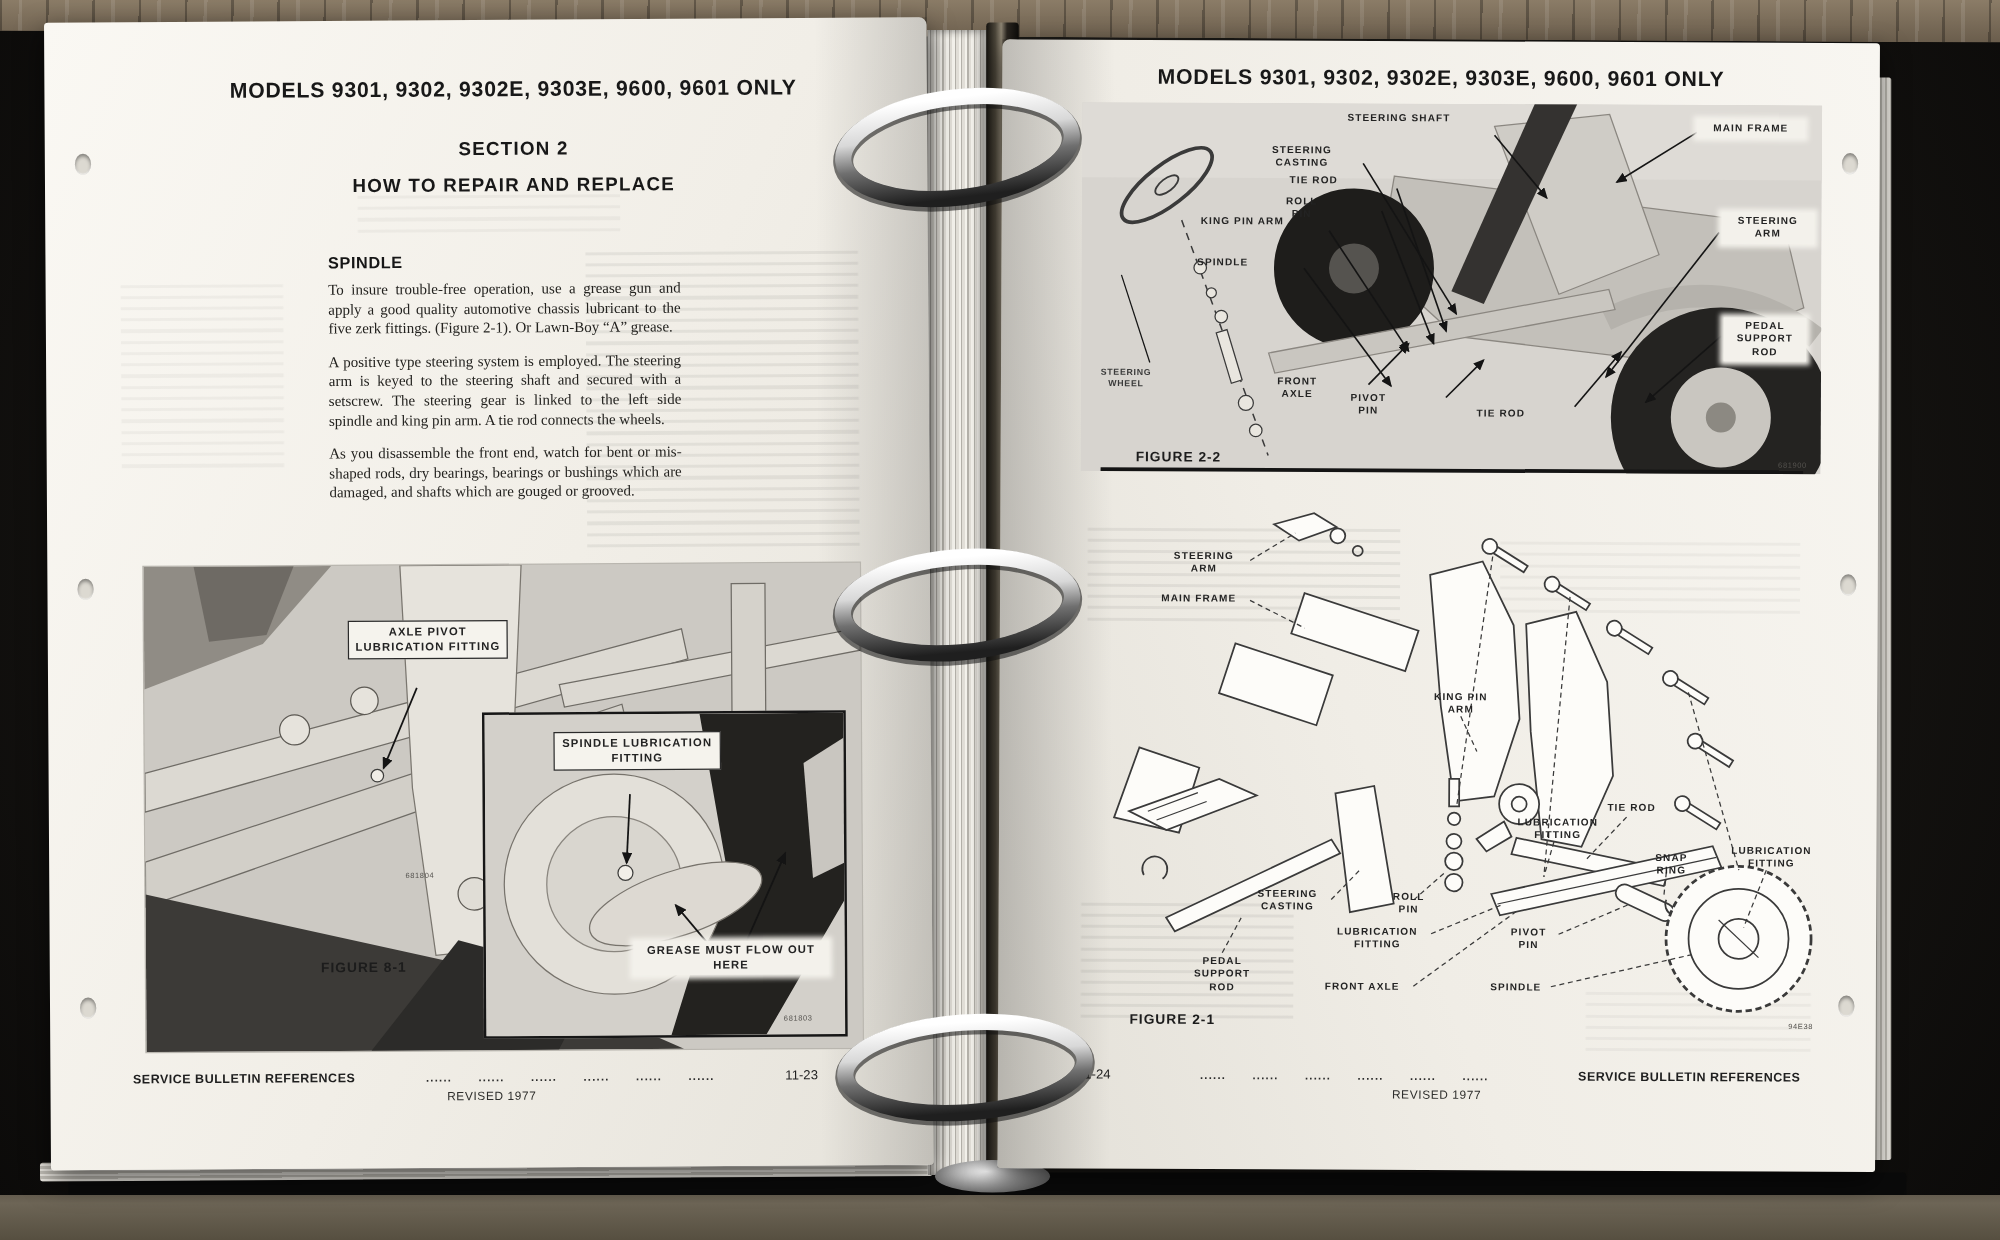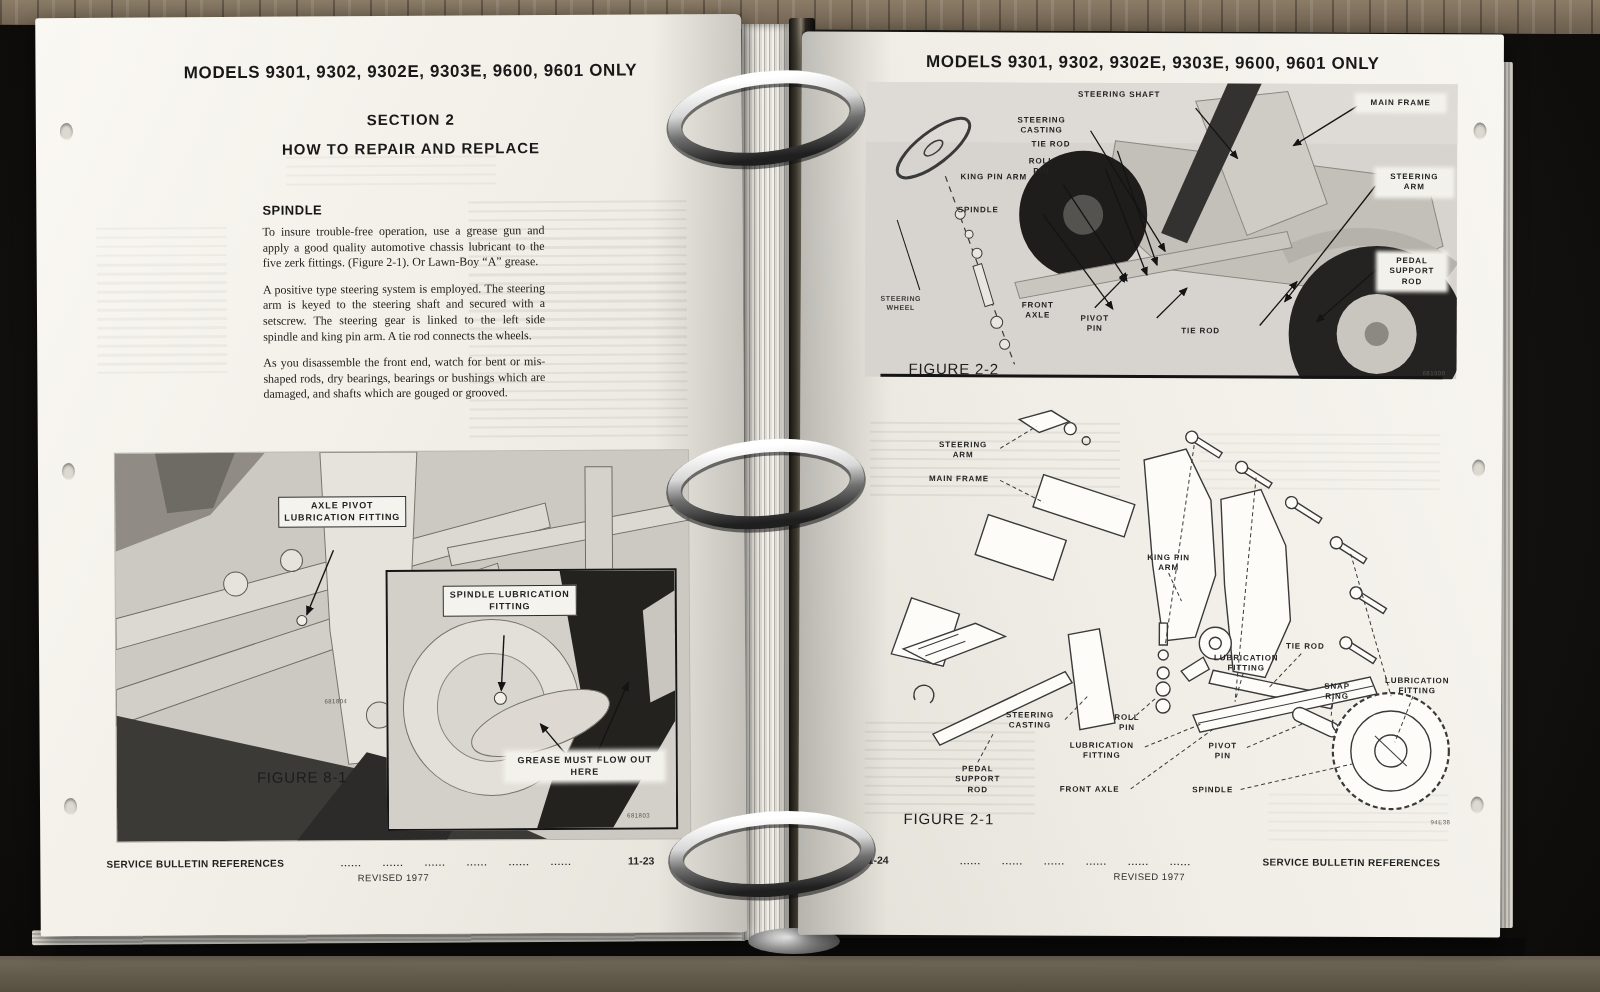--- a/index.html
+++ b/index.html
@@ -46,27 +46,27 @@
   .body-col p{margin:0 0 11px 0;}
   .steer-h{position:absolute;font-weight:700;font-size:13px;letter-spacing:.5px;color:#161616;
     border-bottom:0;}
   .fig{position:absolute;}
   .photo-frame{position:absolute;background:#ccc9c3;box-shadow:0 0 0 1px #b9b6af;}
   .inset{position:absolute;background:#d3d0ca;border:2px solid #161616;}
   .lbl{position:absolute;font-weight:700;font-size:8px;line-height:1.3;letter-spacing:.9px;color:#232323;text-align:center;}
   .lbl.box{background:#f5f3ed;border:1px solid #2a2a2a;padding:3px 4px;font-size:9px;}
   .lbl.wbox{background:#f3f1eb;padding:2px 3px;box-shadow:0 0 4px 3px #f3f1eb;}
   .lbl.sm{font-size:7px;letter-spacing:.6px;color:#3a3a3a;}
-  .cap{position:absolute;font-weight:400;font-size:15px;letter-spacing:.8px;color:#1c1c1c;}
+  .cap{position:absolute;font-weight:700;font-size:11px;letter-spacing:.8px;color:#1c1c1c;}
   .tiny{position:absolute;font-size:6px;letter-spacing:.5px;color:#55534f;}
   .rule{position:absolute;background:#141414;}
   .footrow{position:absolute;display:flex;align-items:baseline;color:#1f1f1f;}
   .foot-label{font-weight:700;font-size:10px;letter-spacing:.4px;white-space:nowrap;}
   .foot-dots{flex:1;font-weight:700;font-size:9px;letter-spacing:1px;white-space:pre;overflow:hidden;text-align:center;color:#2a2a2a;}
-  .foot-page{font-weight:700;font-size:10.5px;white-space:nowrap;}
+  .foot-page{font-weight:400;font-size:10.5px;white-space:nowrap;}
   .revised{position:absolute;left:0;right:0;text-align:center;font-weight:400;font-size:9.5px;letter-spacing:.5px;color:#2e2e2c;}
   .ghost{position:absolute;opacity:.10;filter:blur(.4px);
     background:repeating-linear-gradient(180deg,#6b6b68 0 2.5px,transparent 2.5px 9px);pointer-events:none;}
   .ghost.lite{opacity:.06;}
   svg{position:absolute;left:0;top:0;}
 </style>
 </head>
 <body>
 
 <div class="scene">

